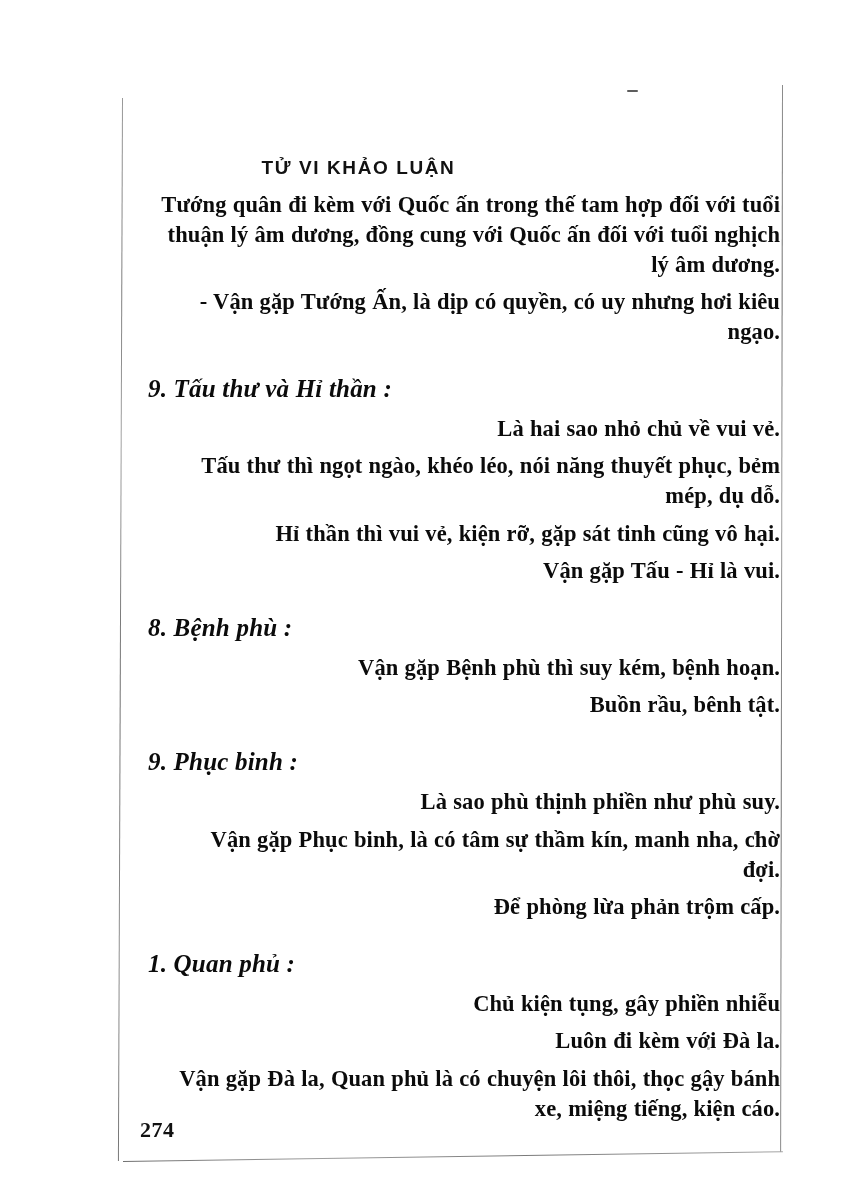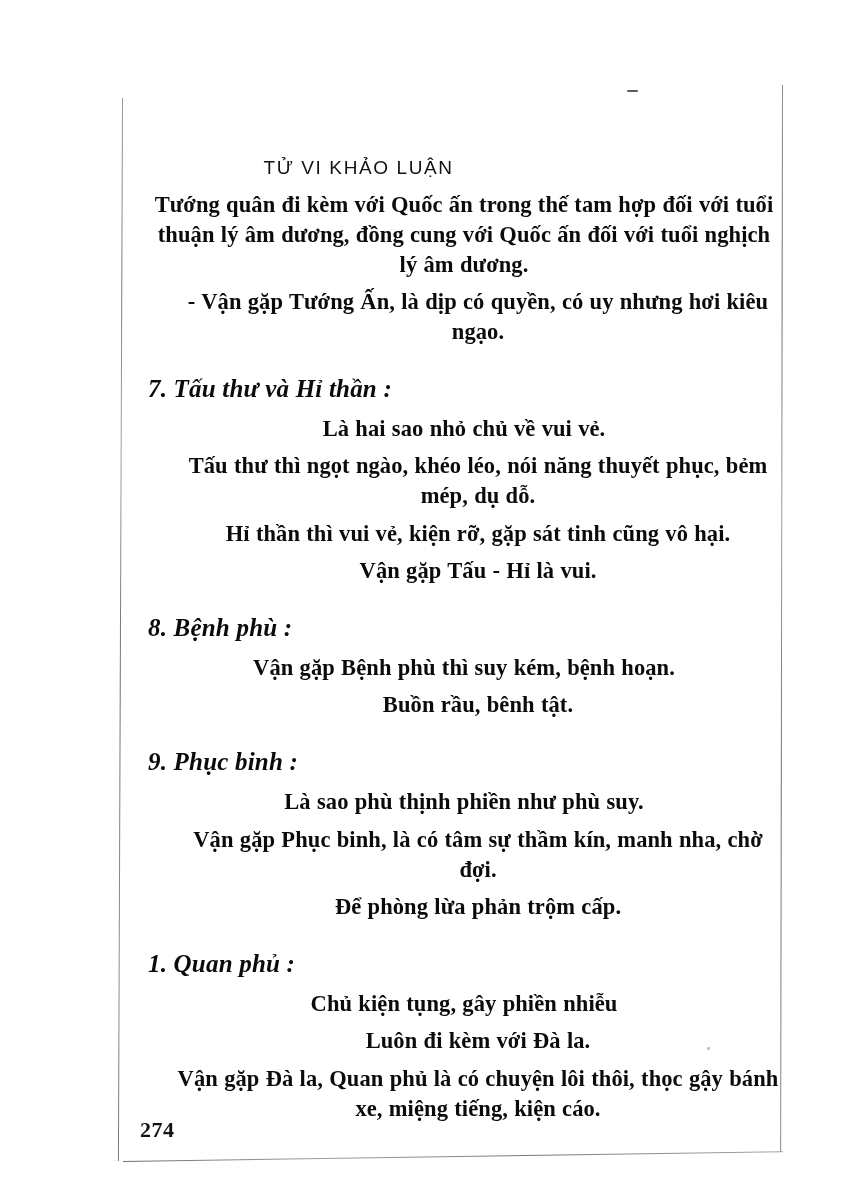--- a/index.html
+++ b/index.html
@@ -81,41 +81,41 @@
 
   
   .running-head {
     position: absolute;
     left: 0;
     top: 157px;
     width: 717px;
     text-align: center;
     font-family: "Liberation Sans", "DejaVu Sans", sans-serif;
     font-size: 19px;
-    font-weight: 400;
+    font-weight: 700;
     letter-spacing: 1.6px;
     color: #121212;
   }
 
   
   .column {
     position: absolute;
     left: 148px;
     top: 190px;
     width: 632px;
   }
 
   .para {
     margin: 0 0 0 0;
     font-size: 22.5px;
     line-height: 30.2px;
     font-weight: bold;
     letter-spacing: 0.1px;
     color: #0b0b0b;
-    text-align: center;
+    text-align: right;
     word-spacing: 0.5px;
   }
   .para + .para {
     margin-top: 6px;
     margin-left: 28px;
   }
 
   .heading {
     font-size: 25px;
     line-height: 32px;
@@ -163,21 +163,21 @@
 
   <div class="running-head">TỬ VI KHẢO LUẬN</div>
 
   <div class="column">
 
     <p class="para">Tướng quân đi kèm với Quốc ấn trong thế tam hợp đối với tuổi thuận lý âm dương, đồng cung với Quốc ấn đối với tuổi nghịch lý âm dương.</p>
 
     <p class="para">- Vận gặp Tướng Ấn, là dịp có quyền, có uy nhưng hơi kiêu ngạo.</p>
 
     <div class="section">
-      <p class="heading">7. Tấu thư và Hỉ thần :</p>
+      <p class="heading">9. Tấu thư và Hỉ thần :</p>
       <p class="para">Là hai sao nhỏ chủ về vui vẻ.</p>
       <p class="para">Tấu thư thì ngọt ngào, khéo léo, nói năng thuyết phục, bẻm mép, dụ dỗ.</p>
       <p class="para">Hỉ thần thì vui vẻ, kiện rỡ, gặp sát tinh cũng vô hại.</p>
       <p class="para">Vận gặp Tấu - Hỉ là vui.</p>
     </div>
 
     <div class="section">
       <p class="heading">8. Bệnh phù :</p>
       <p class="para">Vận gặp Bệnh phù thì suy kém, bệnh hoạn.</p>
       <p class="para">Buồn rầu, bênh tật.</p>

